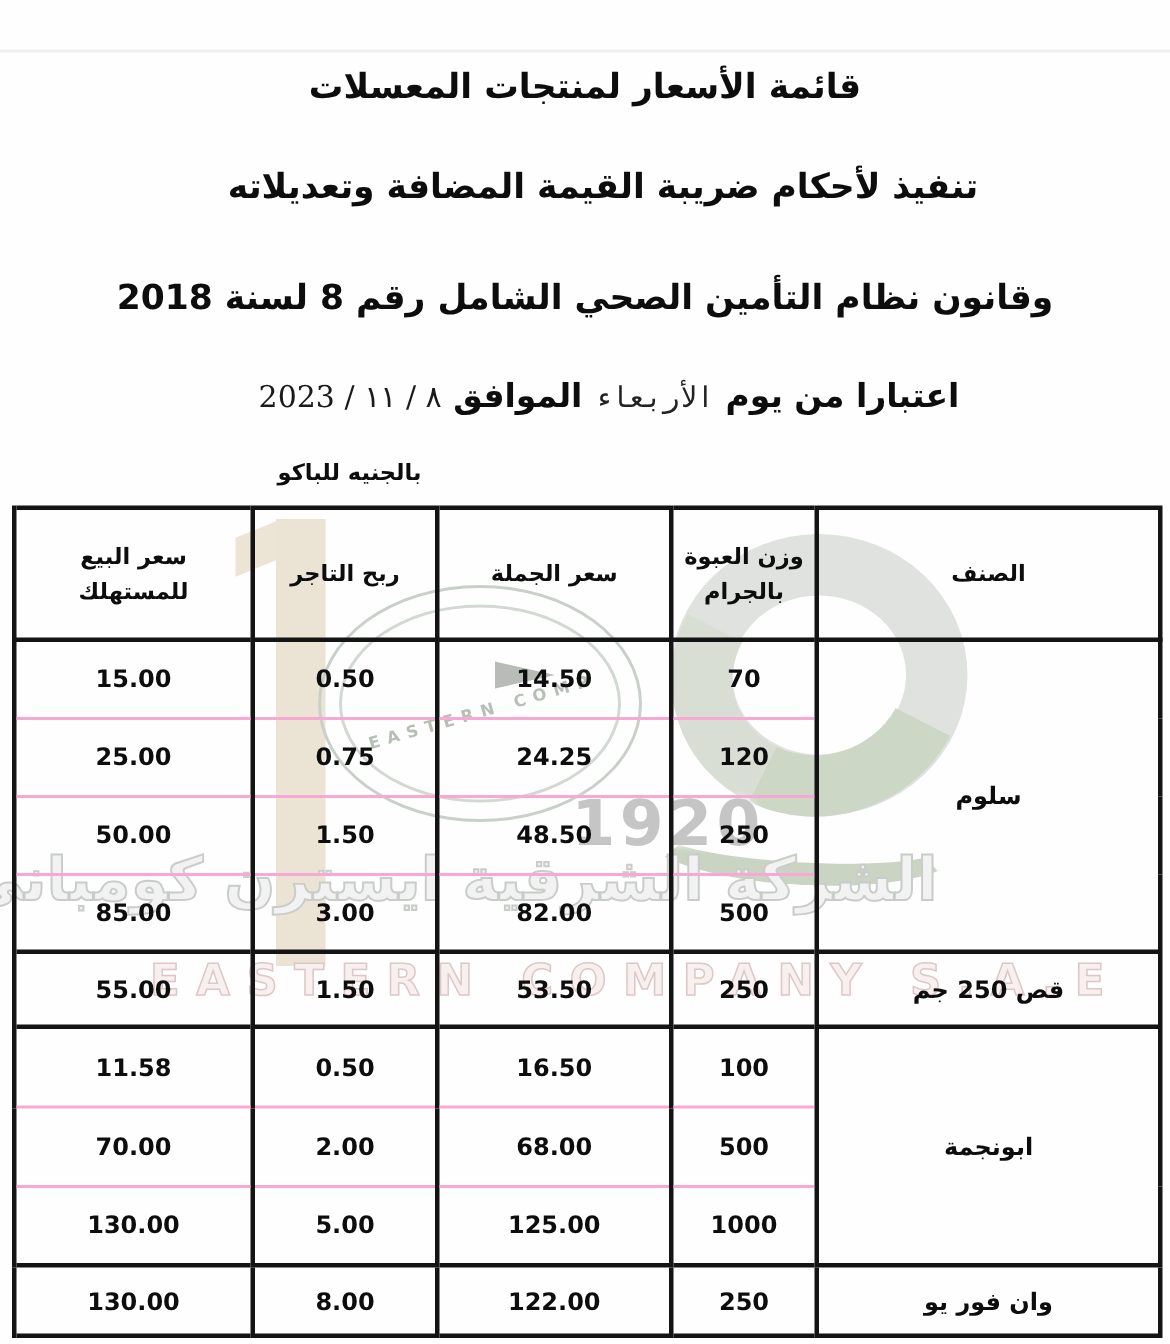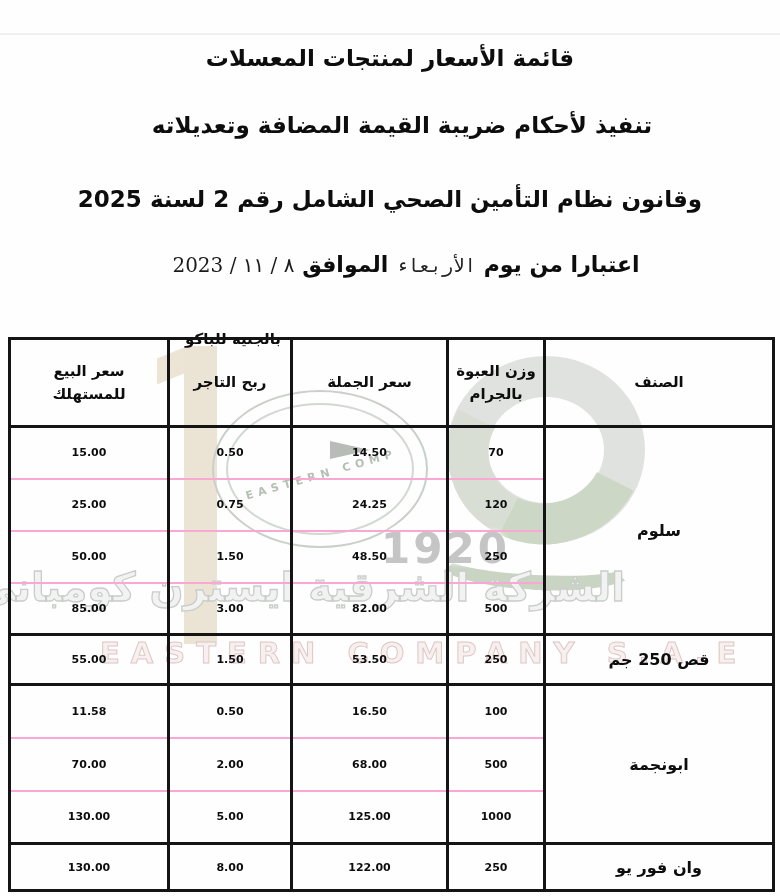--- a/index.html
+++ b/index.html
@@ -15,21 +15,21 @@
     font-weight:bold;color:#0d0d0d;
   }
   .t1{top:45px;font-size:23px;}
   .t2{top:112px;font-size:23px;padding-left:12px;}
   .t3{top:186px;font-size:23px;}
   .t4{top:252px;font-size:22px;}
   .hand{font-weight:400;font-size:19px;color:#222;font-family:Liberation Mono, monospace;}
   .hand-date{font-weight:400;font-size:20px;color:#1a1a1a;font-family:"DejaVu Serif",serif;margin-left:32px;}
   .currency-note{
     position:absolute;left:178px;top:306px;width:110px;text-align:center;
-    direction:rtl;font-weight:bold;font-size:15px;color:#0d0d0d;margin-top:24px;
+    direction:rtl;font-weight:bold;font-size:15px;color:#0d0d0d;
   }
 
   
   .wm{position:absolute;left:0;top:0;width:780px;height:896px;z-index:0;}
   .wm *{position:absolute;box-sizing:border-box;}
   .wm-flag{left:157px;top:352px;width:32px;height:26px;background:#ece4d4;transform:skewY(-22deg);}
   .wm-bar{left:184px;top:346px;width:33px;height:298px;background:#ebe3d3;}
   .wm-seal{left:212px;top:390px;width:216px;height:158px;border:2px solid #c9d0c9;border-radius:50%;}
   .wm-seal-inner{left:226px;top:403px;width:188px;height:132px;border:2px solid #d2d8d2;border-radius:50%;}
   .wm-arrow{left:330px;top:441px;width:0;height:0;border-left:40px solid #b7bcb7;
@@ -63,21 +63,21 @@
   .price-table col.c-consumer{width:159px;}
   .price-table{border:3px solid #141414;}
   .price-table th,.price-table td{
     border-left:3px solid #141414;border-right:3px solid #141414;
     text-align:center;vertical-align:middle;padding:0;background:transparent;
   }
   .price-table thead th{
     height:85px;font-size:15px;font-weight:bold;border-bottom:3px solid #141414;
     white-space:pre-line;line-height:1.5;color:#0d0d0d;
   }
-  .price-table td{font-size:11px;font-weight:bold;color:#0d0d0d;}
+  .price-table td{font-size:16px;font-weight:bold;color:#0d0d0d;}
   .price-table td.item-cell{font-size:16px;}
   .price-table tr.section-start td{border-top:3px solid #141414;}
   .price-table td.thin-top{border-top:2px solid #f9a8d4;}
 </style>
 </head>
 <body>
 
 <div class="page">
 
   <div class="scan-line"></div>
@@ -92,21 +92,21 @@
     <div class="wm-ring"></div>
     <div class="wm-ring-green"></div>
     <div class="wm-tail"></div>
     <div class="wm-year">1920</div>
     <div class="wm-ar">الشركة الشرقية ايسترن كومباني</div>
     <div class="wm-en">EASTERN COMPANY S.A.E</div>
   </div>
 
   <div class="title t1">قائمة الأسعار لمنتجات المعسلات</div>
   <div class="title t2">تنفيذ لأحكام ضريبة القيمة المضافة وتعديلاته</div>
-  <div class="title t3">وقانون نظام التأمين الصحي الشامل رقم 2 لسنة 2025</div>
+  <div class="title t3">وقانون نظام التأمين الصحي الشامل رقم 8 لسنة 2018</div>
   <div class="title t4">
     <span>اعتبارا من يوم</span>
     <span class="hand">الأربعاء</span>
     <span>الموافق</span>
     <span class="hand-date">٨ / ١١ / 2023</span>
   </div>
 
   <div class="currency-note">بالجنيه للباكو</div>
 
   <table class="price-table" dir="rtl">

